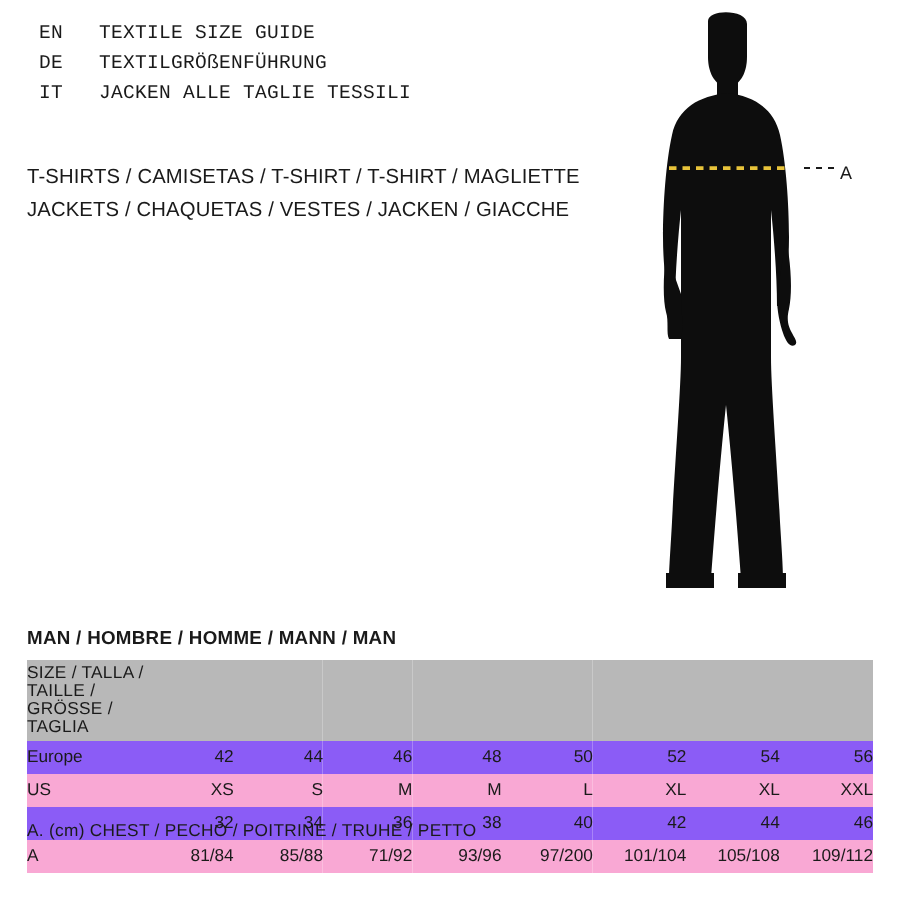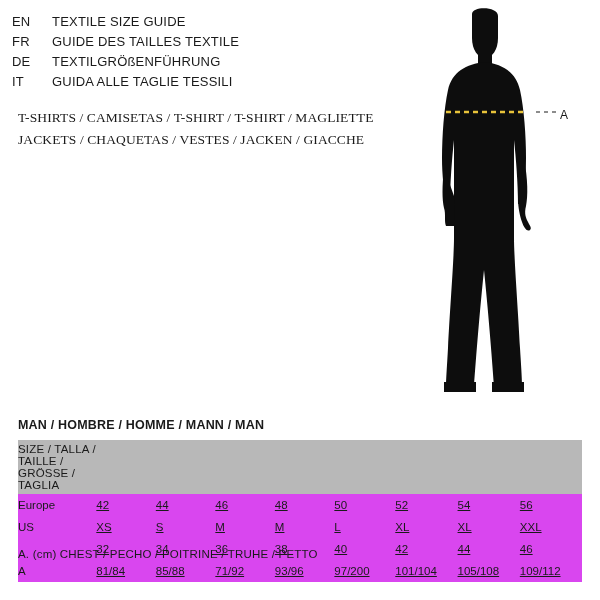--- a/index.html
+++ b/index.html
@@ -17,23 +17,24 @@
   }
   .page {
     position: relative;
     width: 600px;
     height: 600px;
   }
 
   
   .lang-block {
     position: absolute;
-    left: 12px;
+    left: 26px;
     top: 14px;
     width: 360px;
+    font-family: Liberation Mono, monospace;
   }
   .lang-row {
     display: flex;
     align-items: baseline;
     height: 20px;
     font-size: 13px;
     letter-spacing: 0.2px;
   }
   .lang-code {
     width: 40px;
@@ -42,21 +43,20 @@
   .lang-text {
     flex: 1;
   }
 
   
   .cat-block {
     position: absolute;
     left: 18px;
     top: 110px;
     width: 400px;
-    font-family: Liberation Serif, serif;
   }
   .cat-row {
     font-size: 13.5px;
     height: 22px;
     letter-spacing: 0.1px;
   }
 
   
   .figure {
     position: absolute;
@@ -101,58 +101,54 @@
   }
   tr.hdr {
     background: #b8b8b8;
   }
   tr.hdr td {
     font-weight: normal;
     font-size: 11.5px;
     letter-spacing: 0.2px;
   }
   tr.shade {
-    background: #d946ef;
+    background: #f9a8d4;
     border-radius: 11px;
   }
   tr.plain {
-    background: #d946ef;
+    background: #8b5cf6;
   }
   td.c0 { width: 86px; padding-left: 2px; margin-top: 40px; }
-  td.cell { width: 68px; text-align: left; text-decoration: underline; }
+  td.cell { width: 68px; text-align: right; }
 
   .footnote {
     position: absolute;
     left: 18px;
     top: 548px;
     font-size: 11.5px;
     letter-spacing: 0.2px;
   }
 </style>
 </head>
 <body>
 
 <div class="page">
 
   <div class="lang-block">
     <div class="lang-row">
       <span class="lang-code">EN</span>
       <span class="lang-text">TEXTILE SIZE GUIDE</span>
-    </div>
-    <div class="lang-row">
-      <span class="lang-code">FR</span>
-      <span class="lang-text">GUIDE DES TAILLES TEXTILE</span>
     </div>
     <div class="lang-row">
       <span class="lang-code">DE</span>
       <span class="lang-text">TEXTILGRÖßENFÜHRUNG</span>
     </div>
     <div class="lang-row">
       <span class="lang-code">IT</span>
-      <span class="lang-text">GUIDA ALLE TAGLIE TESSILI</span>
+      <span class="lang-text">JACKEN ALLE TAGLIE TESSILI</span>
     </div>
   </div>
 
   <div class="cat-block">
     <div class="cat-row">T-SHIRTS / CAMISETAS / T-SHIRT / T-SHIRT / MAGLIETTE</div>
     <div class="cat-row">JACKETS / CHAQUETAS / VESTES / JACKEN / GIACCHE</div>
   </div>
 
   <div class="figure">
     <svg width="200" height="400" viewBox="0 0 200 400" xmlns="http://www.w3.org/2000/svg">

